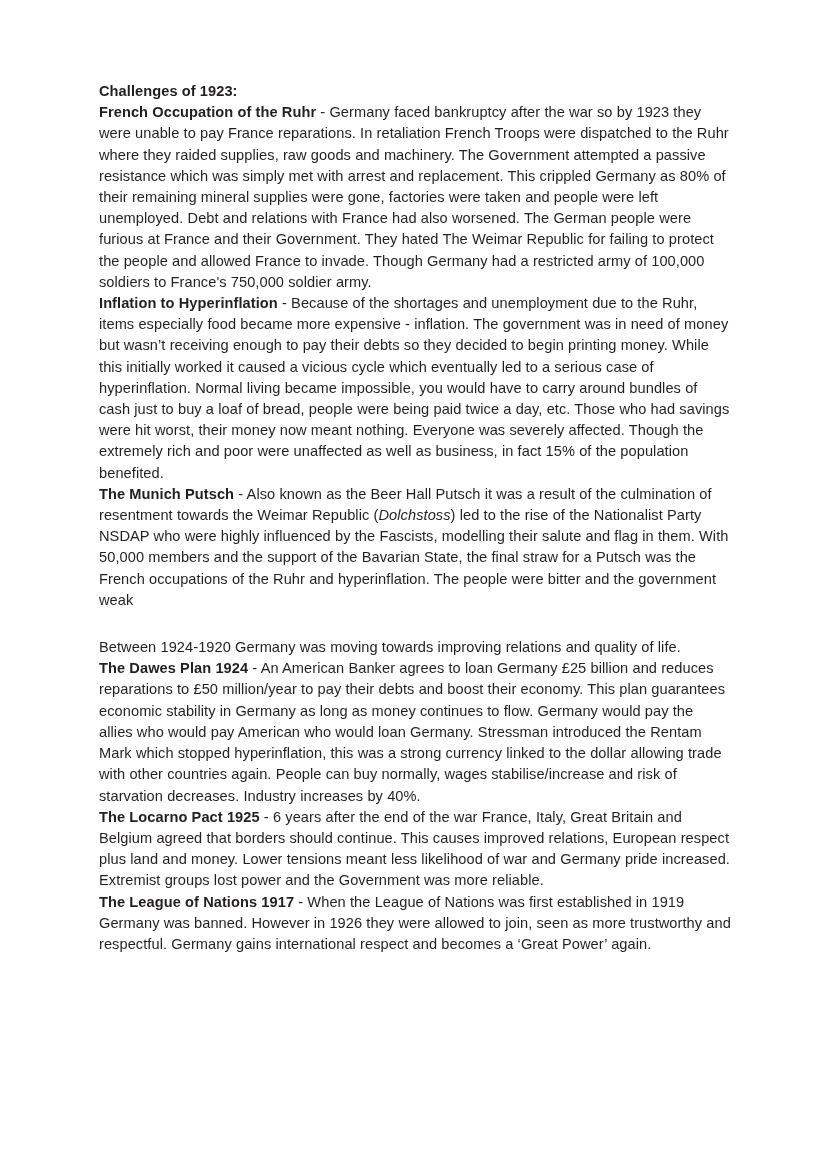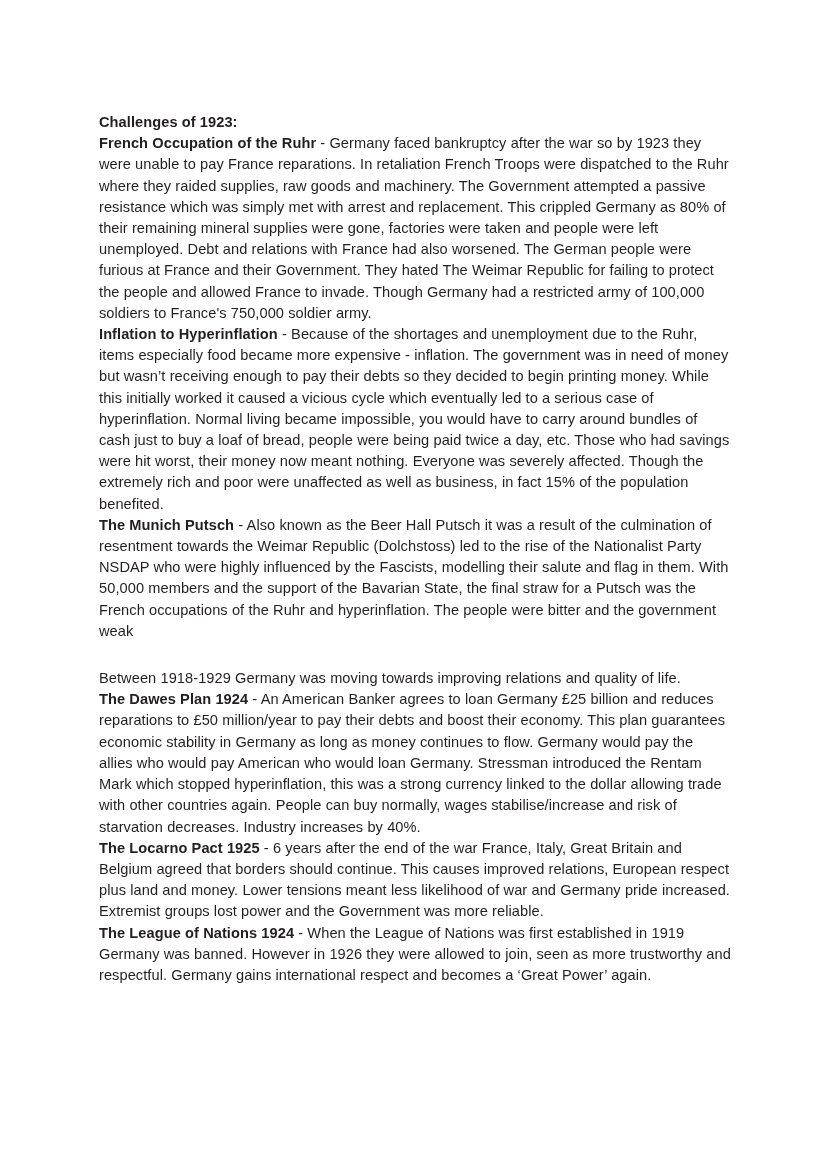--- a/index.html
+++ b/index.html
@@ -18,21 +18,21 @@
   .page {
     position: relative;
     width: 828px;
     height: 1169px;
     background: #ffffff;
     box-sizing: border-box;
   }
   .content {
     position: absolute;
     left: 99px;
-    top: 112px;
+    top: 81px;
     width: 632px;
   }
   .para {
     margin: 0;
     font-size: 14.6px;
     line-height: 21.2px;
     letter-spacing: 0.005em;
     text-align: left;
     word-spacing: 0.003em;
   }
@@ -43,41 +43,42 @@
     margin: 0;
     font-size: 16.3px;
     line-height: 22px;
     font-weight: bold;
     letter-spacing: 0.002em;
   }
   .spacer {
     height: 26px;
   }
   .em {
+    font-style: italic;
   }
 </style>
 </head>
 <body>
 
 <div class="page">
   <div class="content">
 
     <p class="para"><span class="lead">Challenges of 1923:</span></p>
 
     <p class="para"><span class="lead">French Occupation of the Ruhr</span><span> - Germany faced bankruptcy after the war so by 1923 they were unable to pay France reparations. In retaliation French Troops were dispatched to the Ruhr where they raided supplies, raw goods and machinery. The Government attempted a passive resistance which was simply met with arrest and replacement. This crippled Germany as 80% of their remaining mineral supplies were gone, factories were taken and people were left unemployed. Debt and relations with France had also worsened. The German people were furious at France and their Government. They hated The Weimar Republic for failing to protect the people and allowed France to invade. Though Germany had a restricted army of 100,000 soldiers to France's 750,000 soldier army.</span></p>
 
     <p class="para"><span class="lead">Inflation to Hyperinflation</span><span> - Because of the shortages and unemployment due to the Ruhr, items especially food became more expensive - inflation. The government was in need of money but wasn’t receiving enough to pay their debts so they decided to begin printing money. While this initially worked it caused a vicious cycle which eventually led to a serious case of hyperinflation. Normal living became impossible, you would have to carry around bundles of cash just to buy a loaf of bread, people were being paid twice a day, etc. Those who had savings were hit worst, their money now meant nothing. Everyone was severely affected. Though the extremely rich and poor were unaffected as well as business, in fact 15% of the population benefited.</span></p>
 
     <p class="para"><span class="lead">The Munich Putsch</span><span> - Also known as the Beer Hall Putsch it was a result of the culmination of resentment towards the Weimar Republic (</span><span class="em">Dolchstoss</span><span>) led to the rise of the Nationalist Party NSDAP who were highly influenced by the Fascists, modelling their salute and flag in them. With 50,000 members and the support of the Bavarian State, the final straw for a Putsch was the French occupations of the Ruhr and hyperinflation. The people were bitter and the government weak</span></p>
 
     <div class="spacer"></div>
 
 
-    <p class="para">Between 1918-1929 Germany was moving towards improving relations and quality of life.</p>
+    <p class="para">Between 1924-1920 Germany was moving towards improving relations and quality of life.</p>
 
     <p class="para"><span class="lead">The Dawes Plan 1924</span><span> - An American Banker agrees to loan Germany £25 billion and reduces reparations to £50 million/year to pay their debts and boost their economy. This plan guarantees economic stability in Germany as long as money continues to flow. Germany would pay the allies who would pay American who would loan Germany. Stressman introduced the Rentam Mark which stopped hyperinflation, this was a strong currency linked to the dollar allowing trade with other countries again. People can buy normally, wages stabilise/increase and risk of starvation decreases. Industry increases by 40%.</span></p>
 
     <p class="para"><span class="lead">The Locarno Pact 1925</span><span> - 6 years after the end of the war France, Italy, Great Britain and Belgium agreed that borders should continue. This causes improved relations, European respect plus land and money. Lower tensions meant less likelihood of war and Germany pride increased. Extremist groups lost power and the Government was more reliable.</span></p>
 
-    <p class="para"><span class="lead">The League of Nations 1924</span><span> - When the League of Nations was first established in 1919 Germany was banned. However in 1926 they were allowed to join, seen as more trustworthy and respectful. Germany gains international respect and becomes a ‘Great Power’ again.</span></p>
+    <p class="para"><span class="lead">The League of Nations 1917</span><span> - When the League of Nations was first established in 1919 Germany was banned. However in 1926 they were allowed to join, seen as more trustworthy and respectful. Germany gains international respect and becomes a ‘Great Power’ again.</span></p>
 
   </div>
 </div>
 
 </body></html>

